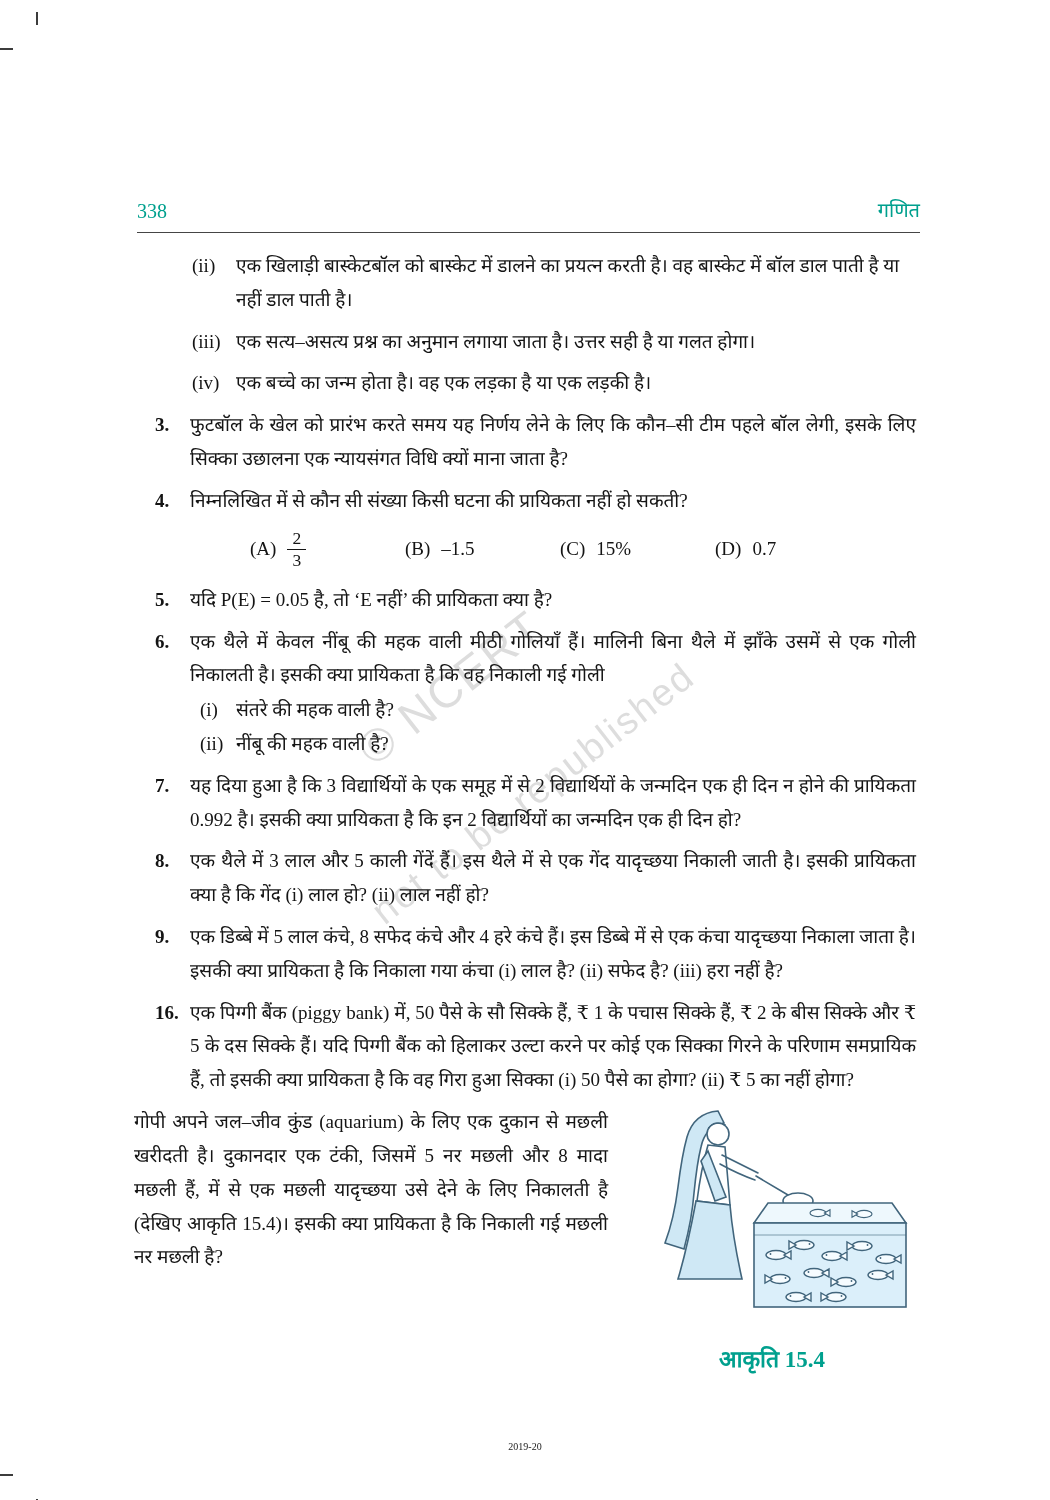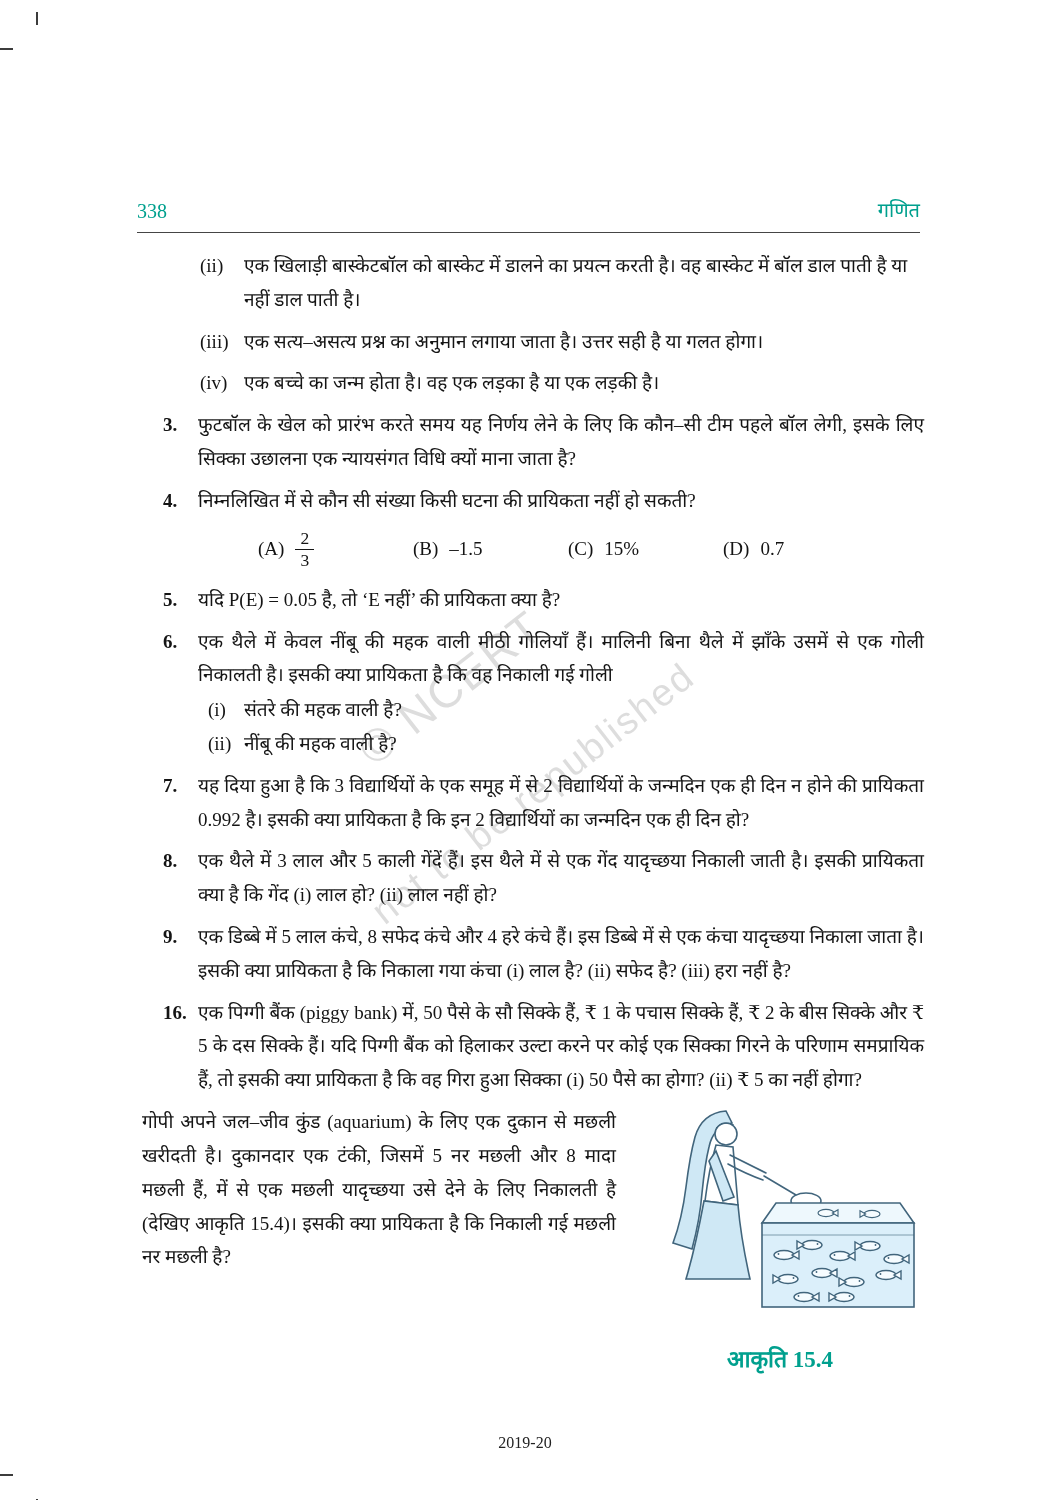--- a/index.html
+++ b/index.html
@@ -17,21 +17,21 @@
   .crop.bl-h { bottom:36px; left:0; width:13px; height:2px; }
   .crop.bl-v { bottom:0; left:36px; width:2px; height:13px; }
 
   header.page-head {
     position:absolute; top:184px; left:137px; right:130px;
     display:flex; justify-content:space-between; align-items:flex-end;
     font-size:20px; color:var(--accent,#00a08e);
     padding-bottom:9px; border-bottom:1.7px solid #454545;
   }
   .content {
-    position:absolute; top:237px; left:142px; width:782px;
+    position:absolute; top:237px; left:134px; width:782px;
     font-size:19px; line-height:1.78;
   }
   .item { display:flex; margin-bottom:8px; }
   .item .marker { flex:0 0 56px; padding-left:21px; font-weight:bold; }
   .item .body { flex:1; text-align:justify; }
   .item.sub { padding-left:58px; }
   .item.sub .marker { flex:0 0 44px; padding-left:0; font-weight:normal; }
   .item.sub .body { text-align:left; }
 
   .q6subs { margin-top:1px; }
@@ -63,21 +63,21 @@
   .sk   { stroke:var(--ill-line,#41657c); stroke-width:1.6; fill:none; stroke-linecap:round; }
   .thin { stroke:var(--ill-line,#41657c); stroke-width:1; fill:none; }
   .fill-blue  { fill:var(--ill-blue,#cfe8f5);  stroke:var(--ill-line,#41657c); stroke-width:1.6; }
   .fill-water { fill:var(--ill-water,#dbeffa); stroke:var(--ill-line,#41657c); stroke-width:1.6; }
   .fill-top   { fill:#eef8fd; stroke:var(--ill-line,#41657c); stroke-width:1.6; }
   .fish-shape { fill:#f6fcff; stroke:var(--ill-line,#41657c); stroke-width:1.4; }
   .skin { fill:#ffffff; stroke:var(--ill-line,#41657c); stroke-width:1.6; }
 
   footer.page-foot {
     position:absolute; bottom:60px; left:0; right:0;
-    text-align:center; font-size:16px; color:#222;
+    text-align:center; font-size:10px; color:#222;
     font-family:"Liberation Serif","DejaVu Serif",serif;
   }
 </style>
 </head>
 <body>
 
 <div class="page">
 
   <div class="crop tl-h"></div>
   <div class="crop tl-v"></div>

